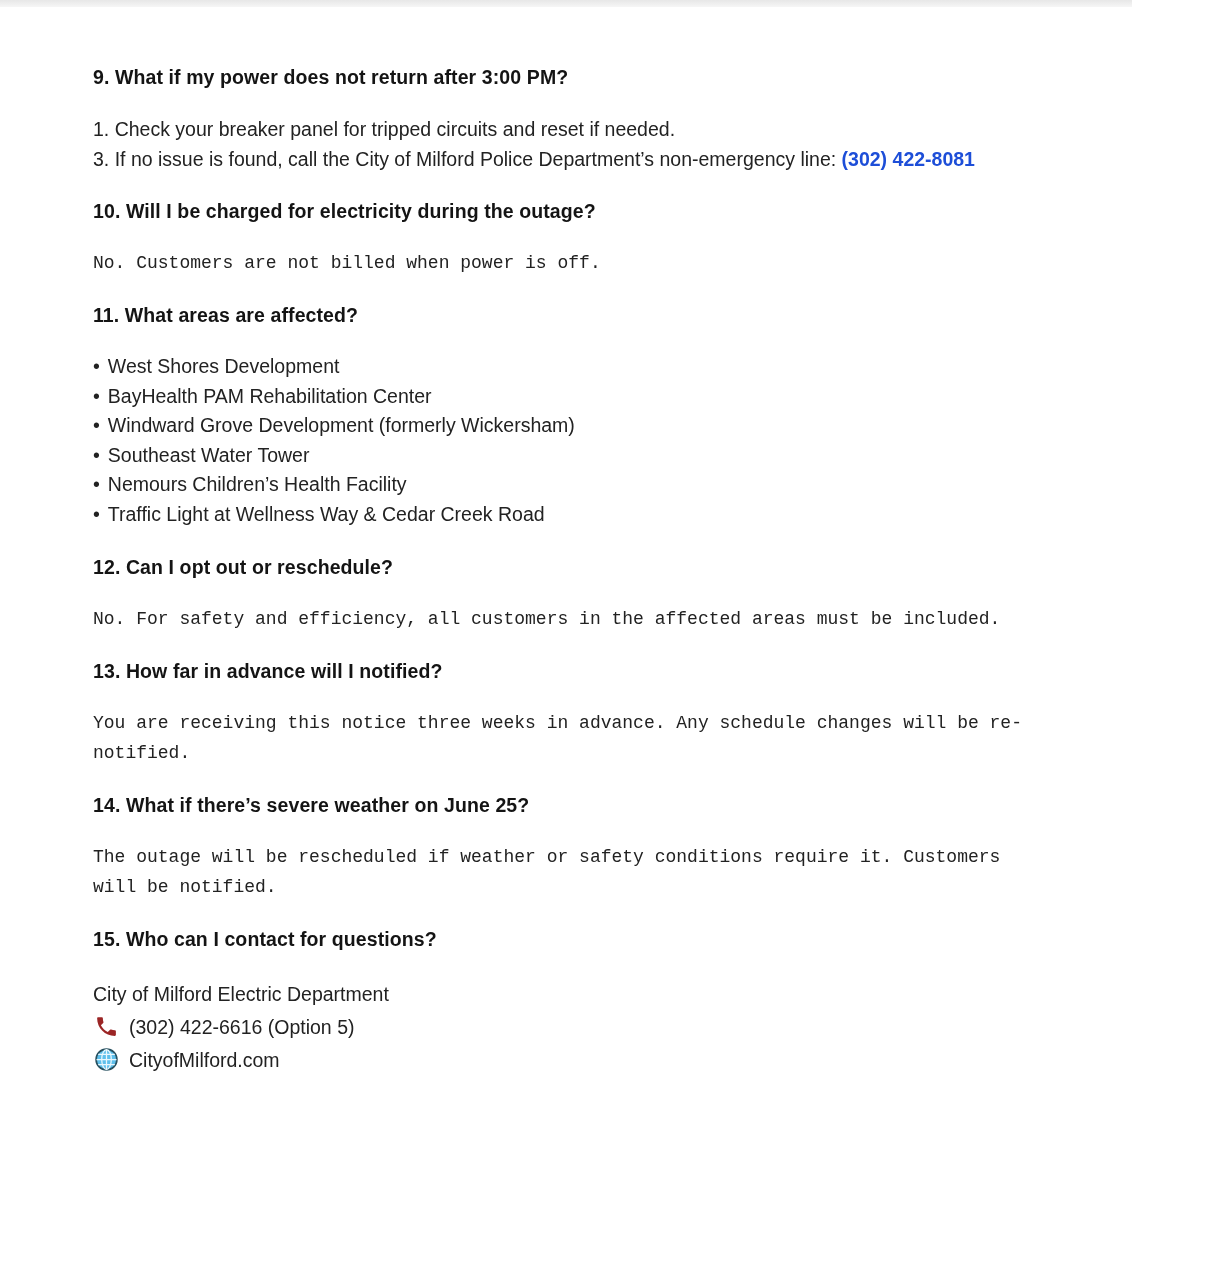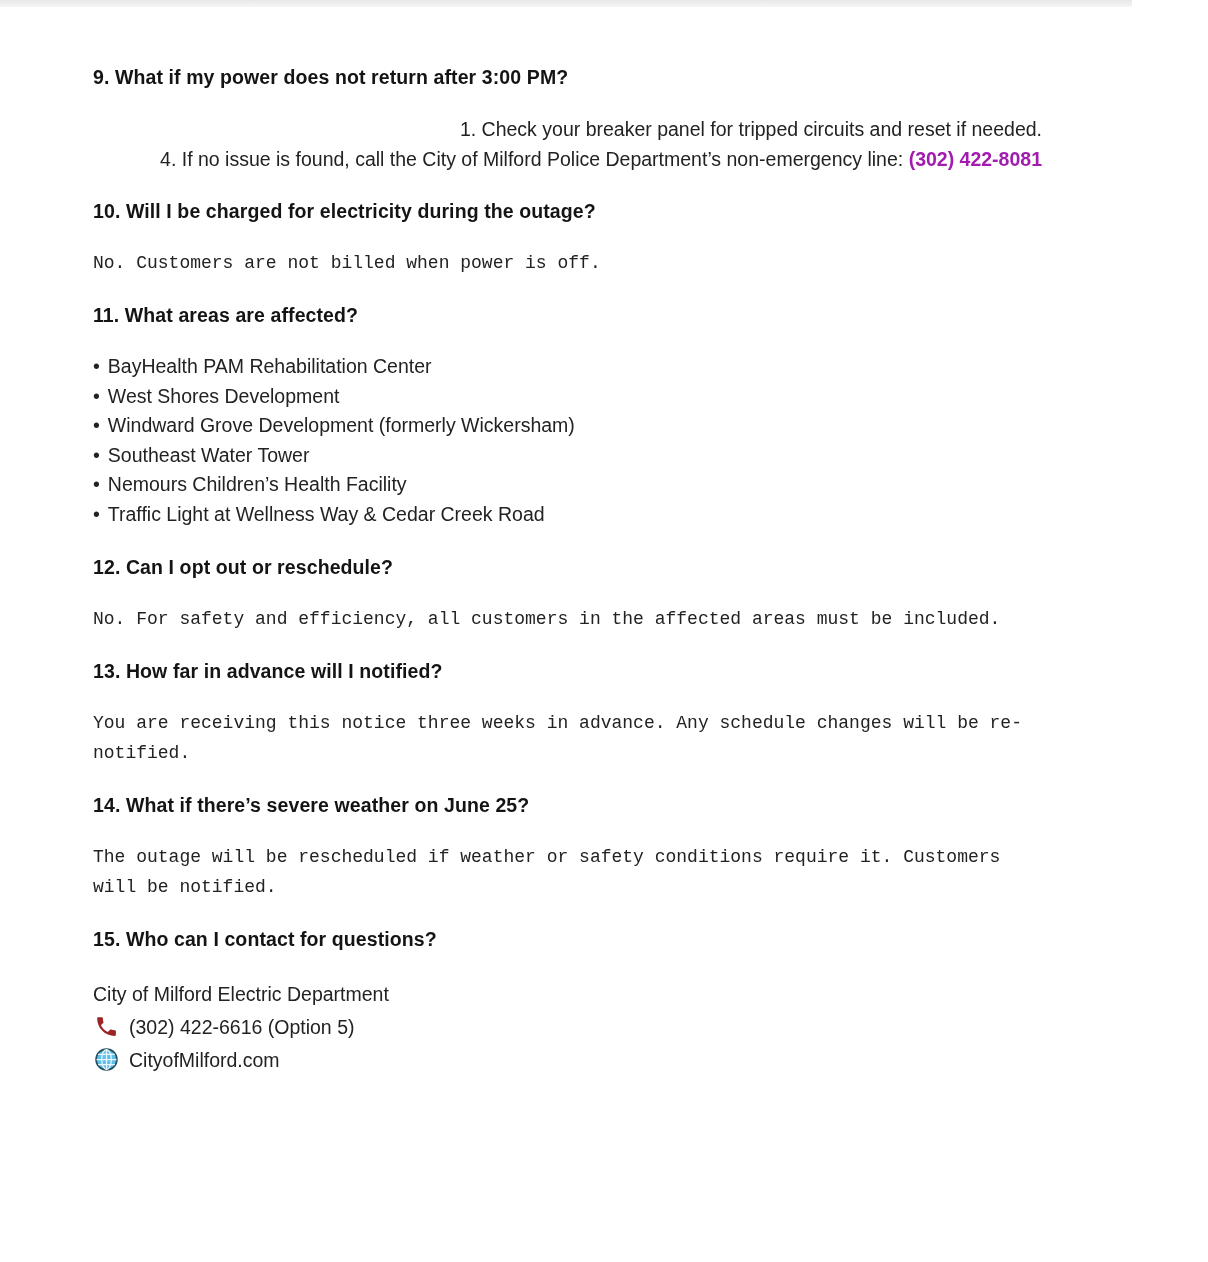--- a/index.html
+++ b/index.html
@@ -40,23 +40,22 @@
   p.body-text {
     font-size: 18px;
     margin: 22px 0;
     line-height: 30px;
     font-family: Liberation Mono, monospace;
   }
   .steps { margin: 22px 0; }
   .steps .line {
     font-size: 19.5px;
     line-height: 30px;
-    text-align: right;
   }
-  .bold { font-weight: bold; color: #a21caf; }
+  .bold { font-weight: bold; color: #1d4ed8; }
   .bullet-list { margin: 22px 0; }
   .bullet-row {
     font-size: 19.5px;
     line-height: 29.6px;
   }
   .bullet-marker {
     display: inline-block;
     margin-right: 8px;
   }
   .contact-block { margin: 22px 0 0 0; }
@@ -78,30 +77,30 @@
 <body>
 
 <div class="page">
   <div class="edge-strip"></div>
 
   <div class="content">
 
     <h3 class="q-heading">9. What if my power does not return after 3:00 PM?</h3>
     <div class="steps">
       <div class="line">1. Check your breaker panel for tripped circuits and reset if needed.</div>
-      <div class="line"><span>4. If no issue is found, call the City of Milford Police Department’s non-emergency line: </span><span class="bold">(302) 422-8081</span></div>
+      <div class="line"><span>3. If no issue is found, call the City of Milford Police Department’s non-emergency line: </span><span class="bold">(302) 422-8081</span></div>
     </div>
 
     <h3 class="q-heading">10. Will I be charged for electricity during the outage?</h3>
     <p class="body-text">No. Customers are not billed when power is off.</p>
 
     <h3 class="q-heading">11. What areas are affected?</h3>
     <div class="bullet-list">
+      <div class="bullet-row"><span class="bullet-marker">•</span><span>West Shores Development</span></div>
       <div class="bullet-row"><span class="bullet-marker">•</span><span>BayHealth PAM Rehabilitation Center</span></div>
-      <div class="bullet-row"><span class="bullet-marker">•</span><span>West Shores Development</span></div>
       <div class="bullet-row"><span class="bullet-marker">•</span><span>Windward Grove Development (formerly Wickersham)</span></div>
       <div class="bullet-row"><span class="bullet-marker">•</span><span>Southeast Water Tower</span></div>
       <div class="bullet-row"><span class="bullet-marker">•</span><span>Nemours Children’s Health Facility</span></div>
       <div class="bullet-row"><span class="bullet-marker">•</span><span>Traffic Light at Wellness Way &amp; Cedar Creek Road</span></div>
     </div>
 
     <h3 class="q-heading">12. Can I opt out or reschedule?</h3>
     <p class="body-text">No. For safety and efficiency, all customers in the affected areas must be included.</p>
 
     <h3 class="q-heading">13. How far in advance will I notified?</h3>

